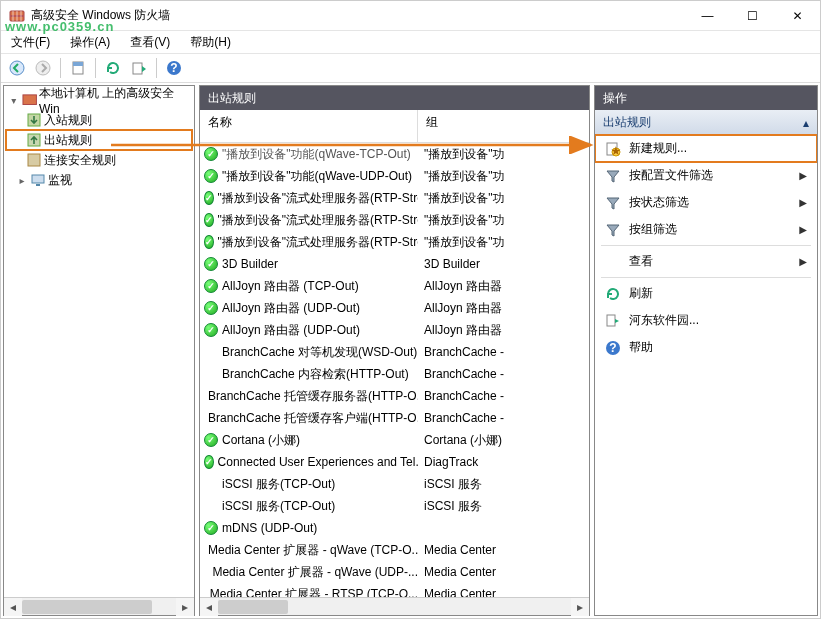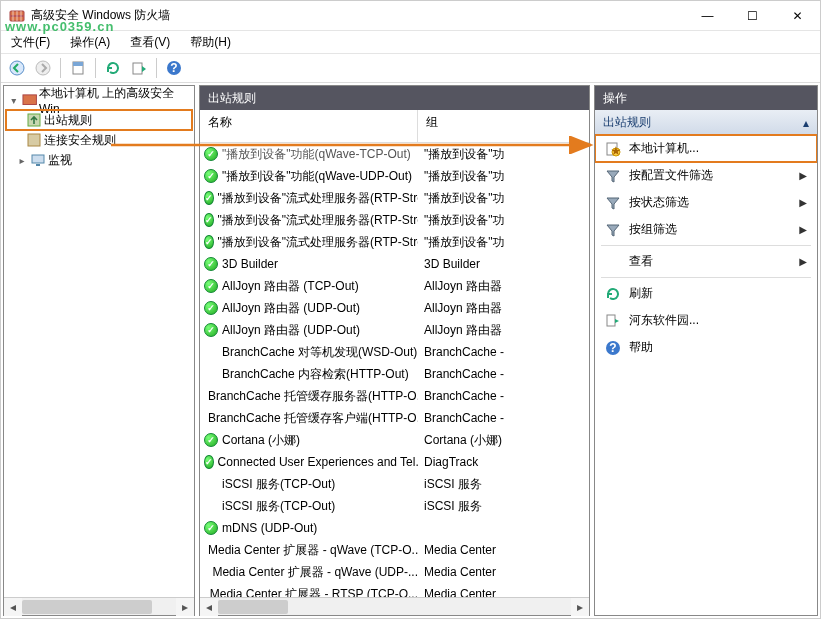--- a/index.html
+++ b/index.html
@@ -127,20 +127,29 @@
       <div class="tree">
         <div class="node">
           <span class="exp">▾</span>
           <span class="ticon16">
               <svg viewBox="0 0 16 16">
                 <rect x="1" y="3" width="14" height="10" fill="#d9734a" stroke="#a44"></rect>
               </svg>
             </span>
           <span>本地计算机 上的高级安全 Win</span>
         </div>
+        <div class="node leaf">
+          <span class="ticon16">
+              <svg viewBox="0 0 16 16">
+                <rect x="2" y="2" width="12" height="12" fill="#c3d6a4" stroke="#6a4"></rect>
+                <path d="M8 4v6M5 8l3 3 3-3" stroke="#374" fill="none" stroke-width="1.6"></path>
+              </svg>
+            </span>
+          <span>入站规则</span>
+        </div>
         <div class="node leaf highlight-box">
           <span class="ticon16">
               <svg viewBox="0 0 16 16">
                 <rect x="2" y="2" width="12" height="12" fill="#c7d7b0" stroke="#6a4"></rect>
                 <path d="M8 12V6M5 8l3-3 3 3" stroke="#374" fill="none" stroke-width="1.6"></path>
               </svg>
             </span>
           <span>出站规则</span>
         </div>
         <div class="node leaf">
@@ -339,21 +348,21 @@
         <span>▴</span>
       </div>
       <div class="action highlight-box">
         <span class="ticon16">
             <svg viewBox="0 0 16 16">
               <rect x="2" y="2" width="10" height="12" fill="#fff" stroke="#888"></rect>
               <circle cx="11" cy="11" r="4" fill="#ffcf4a" stroke="#c90"></circle>
               <text x="11" y="14" text-anchor="middle" font-size="8" fill="#a60">★</text>
             </svg>
           </span>
-        <span>本地计算机...</span>
+        <span>新建规则...</span>
       </div>
       <div class="action">
         <span class="ticon16">
             <svg viewBox="0 0 16 16">
               <path d="M2 3h12L9 9v5l-2-1V9z" fill="#9ab" stroke="#567"></path>
             </svg>
           </span>
         <span>按配置文件筛选</span>
         <span class="spacer"></span>
           <span class="arrow">▶</span>

